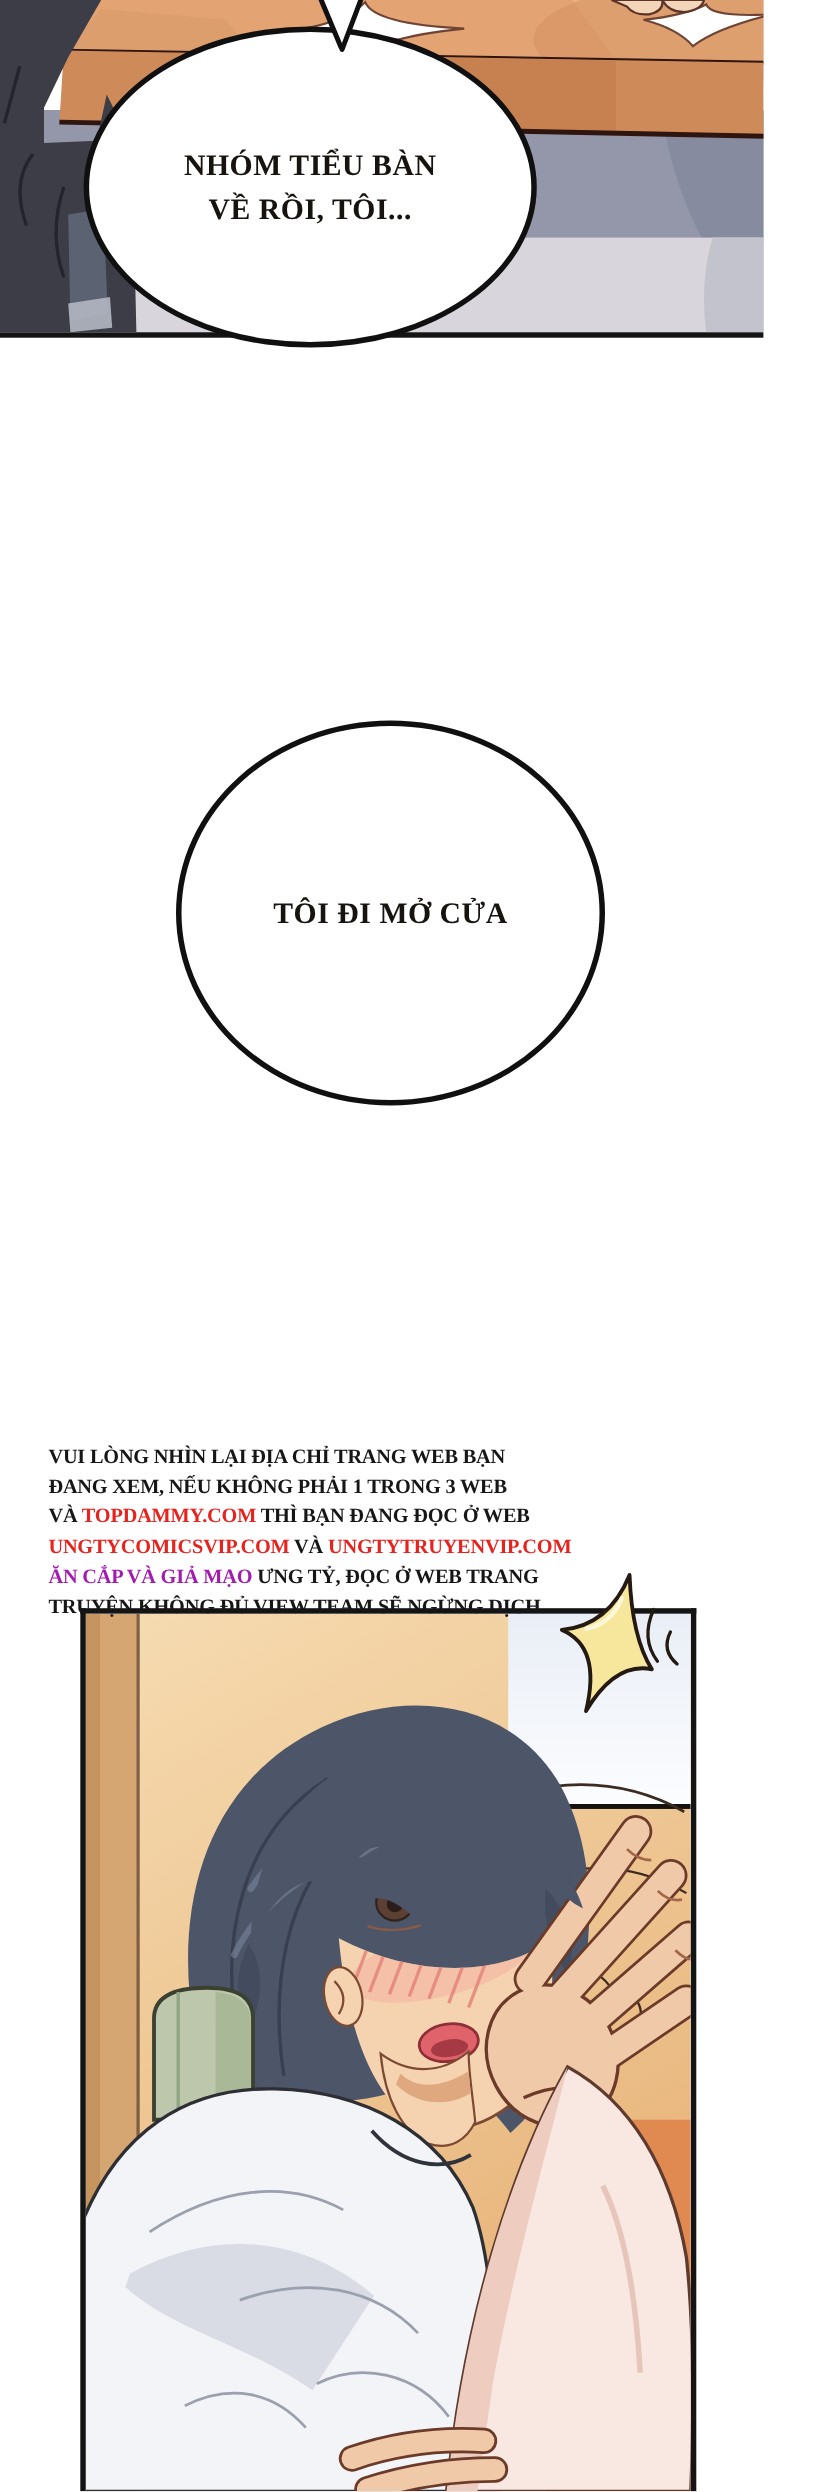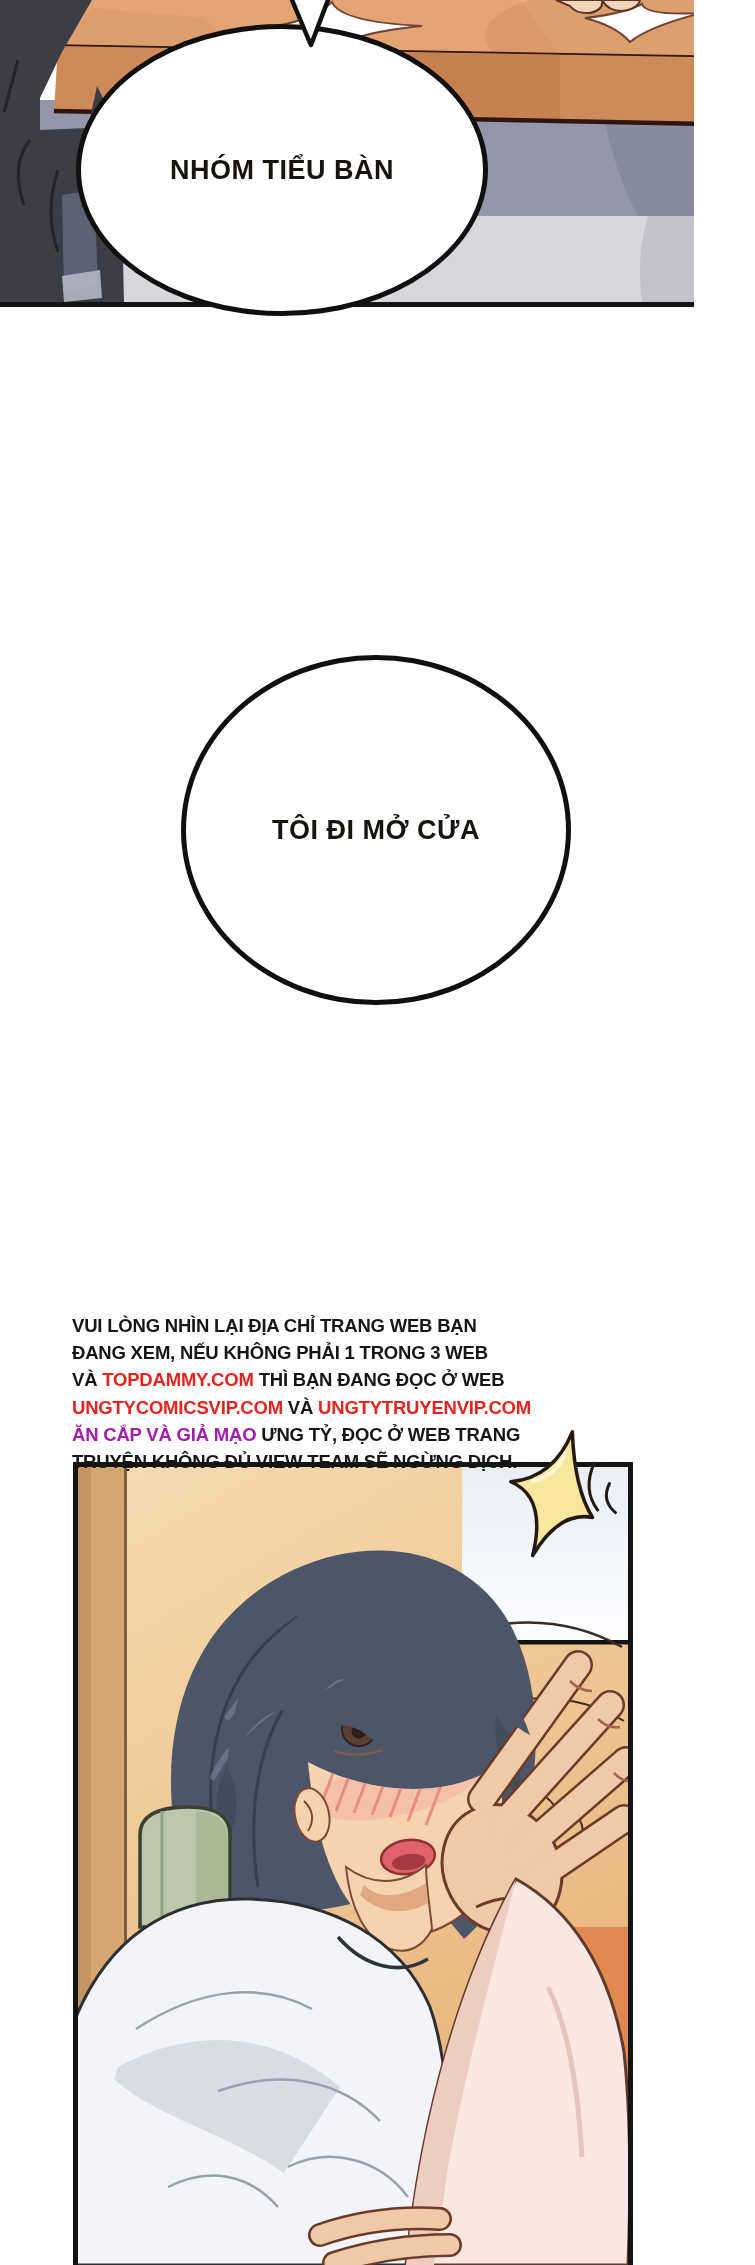--- a/index.html
+++ b/index.html
@@ -1,29 +1,29 @@
 <!DOCTYPE html>
 <html><head>
 <meta charset="utf-8">
 <style>
   html,body{margin:0;padding:0;background:#ffffff;}
   .page{position:relative;width:694px;height:2265px;background:#ffffff;overflow:hidden;
-        font-family:Liberation Sans, sans-serif;}
+        font-family:Liberation Serif, serif;}
   .panel{position:absolute;overflow:hidden;}
   .panel-1{left:0;top:0;width:755px;height:302px;border-bottom:5px solid #141414;z-index:1;}
   .panel-2{left:73px;top:1462px;width:550px;height:798px;border:5px solid #141414;border-bottom:none;z-index:1;}
   .bubble{position:absolute;background:#ffffff;border:5px solid #101010;border-radius:50%;
           display:flex;flex-direction:column;align-items:center;justify-content:center;
           text-align:center;z-index:2;color:#17140f;font-weight:bold;}
   .bubble .bl{font-size:27px;line-height:40px;letter-spacing:.5px;white-space:nowrap;}
   .bubble-1{left:76px;top:24px;width:402px;height:282px;}
-  .bubble-2{left:181px;top:655px;width:380px;height:340px;}
+  .bubble-2{left:160px;top:655px;width:380px;height:340px;}
   .tail-1{position:absolute;left:278px;top:0;z-index:3;}
   .sparkle-overlay{position:absolute;left:468px;top:1424px;z-index:3;}
-  .warning{position:absolute;left:72px;top:1312px;width:500px;z-index:4;}
+  .warning{position:absolute;left:44px;top:1312px;width:500px;z-index:4;}
   .warning p{margin:0;font-size:18.5px;line-height:27.2px;font-weight:bold;color:#161616;
              letter-spacing:-0.2px;white-space:pre-wrap;}
   .warning .red{color:#e8221d;}
   .warning .green{color:#a21caf;}
 </style>
 </head>
 <body>
 
 <div class="page">
 
@@ -62,20 +62,21 @@
         <path d="M40,130 L88,128 L97,86 L120,132 L124,302 L40,302 Z" fill="#3d3d48"></path>
         <path d="M62,195 L94,190 L98,285 L64,292 Z" fill="#5b6272"></path>
         <path d="M62,276 L100,270 L102,298 L64,302 Z" fill="#b3b7c2" opacity="0.9"></path>
         <path d="M18,60 L4,112 M30,140 Q10,165 24,205 M58,170 Q44,212 58,252 M102,160 L96,225" stroke="#24242d" stroke-width="3" fill="none"></path>
       </g>
     </svg>
   </section>
 
   <div class="bubble bubble-1">
     <div class="bl">NHÓM TIỂU BÀN</div>
+    <div class="bl">VỀ RỒI, TÔI...</div>
   </div>
   <svg class="tail-1" width="64" height="50" viewBox="0 0 64 50">
     <path d="M14,0 L50,0 L33,44 Z" fill="#ffffff"></path>
     <path d="M14,0 L32,43 M50,0 L33,45" stroke="#101010" stroke-width="4.5" fill="none" stroke-linecap="round"></path>
   </svg>
 
   <div class="bubble bubble-2">
     <div class="bl">TÔI ĐI MỞ CỬA</div>
   </div>
 

